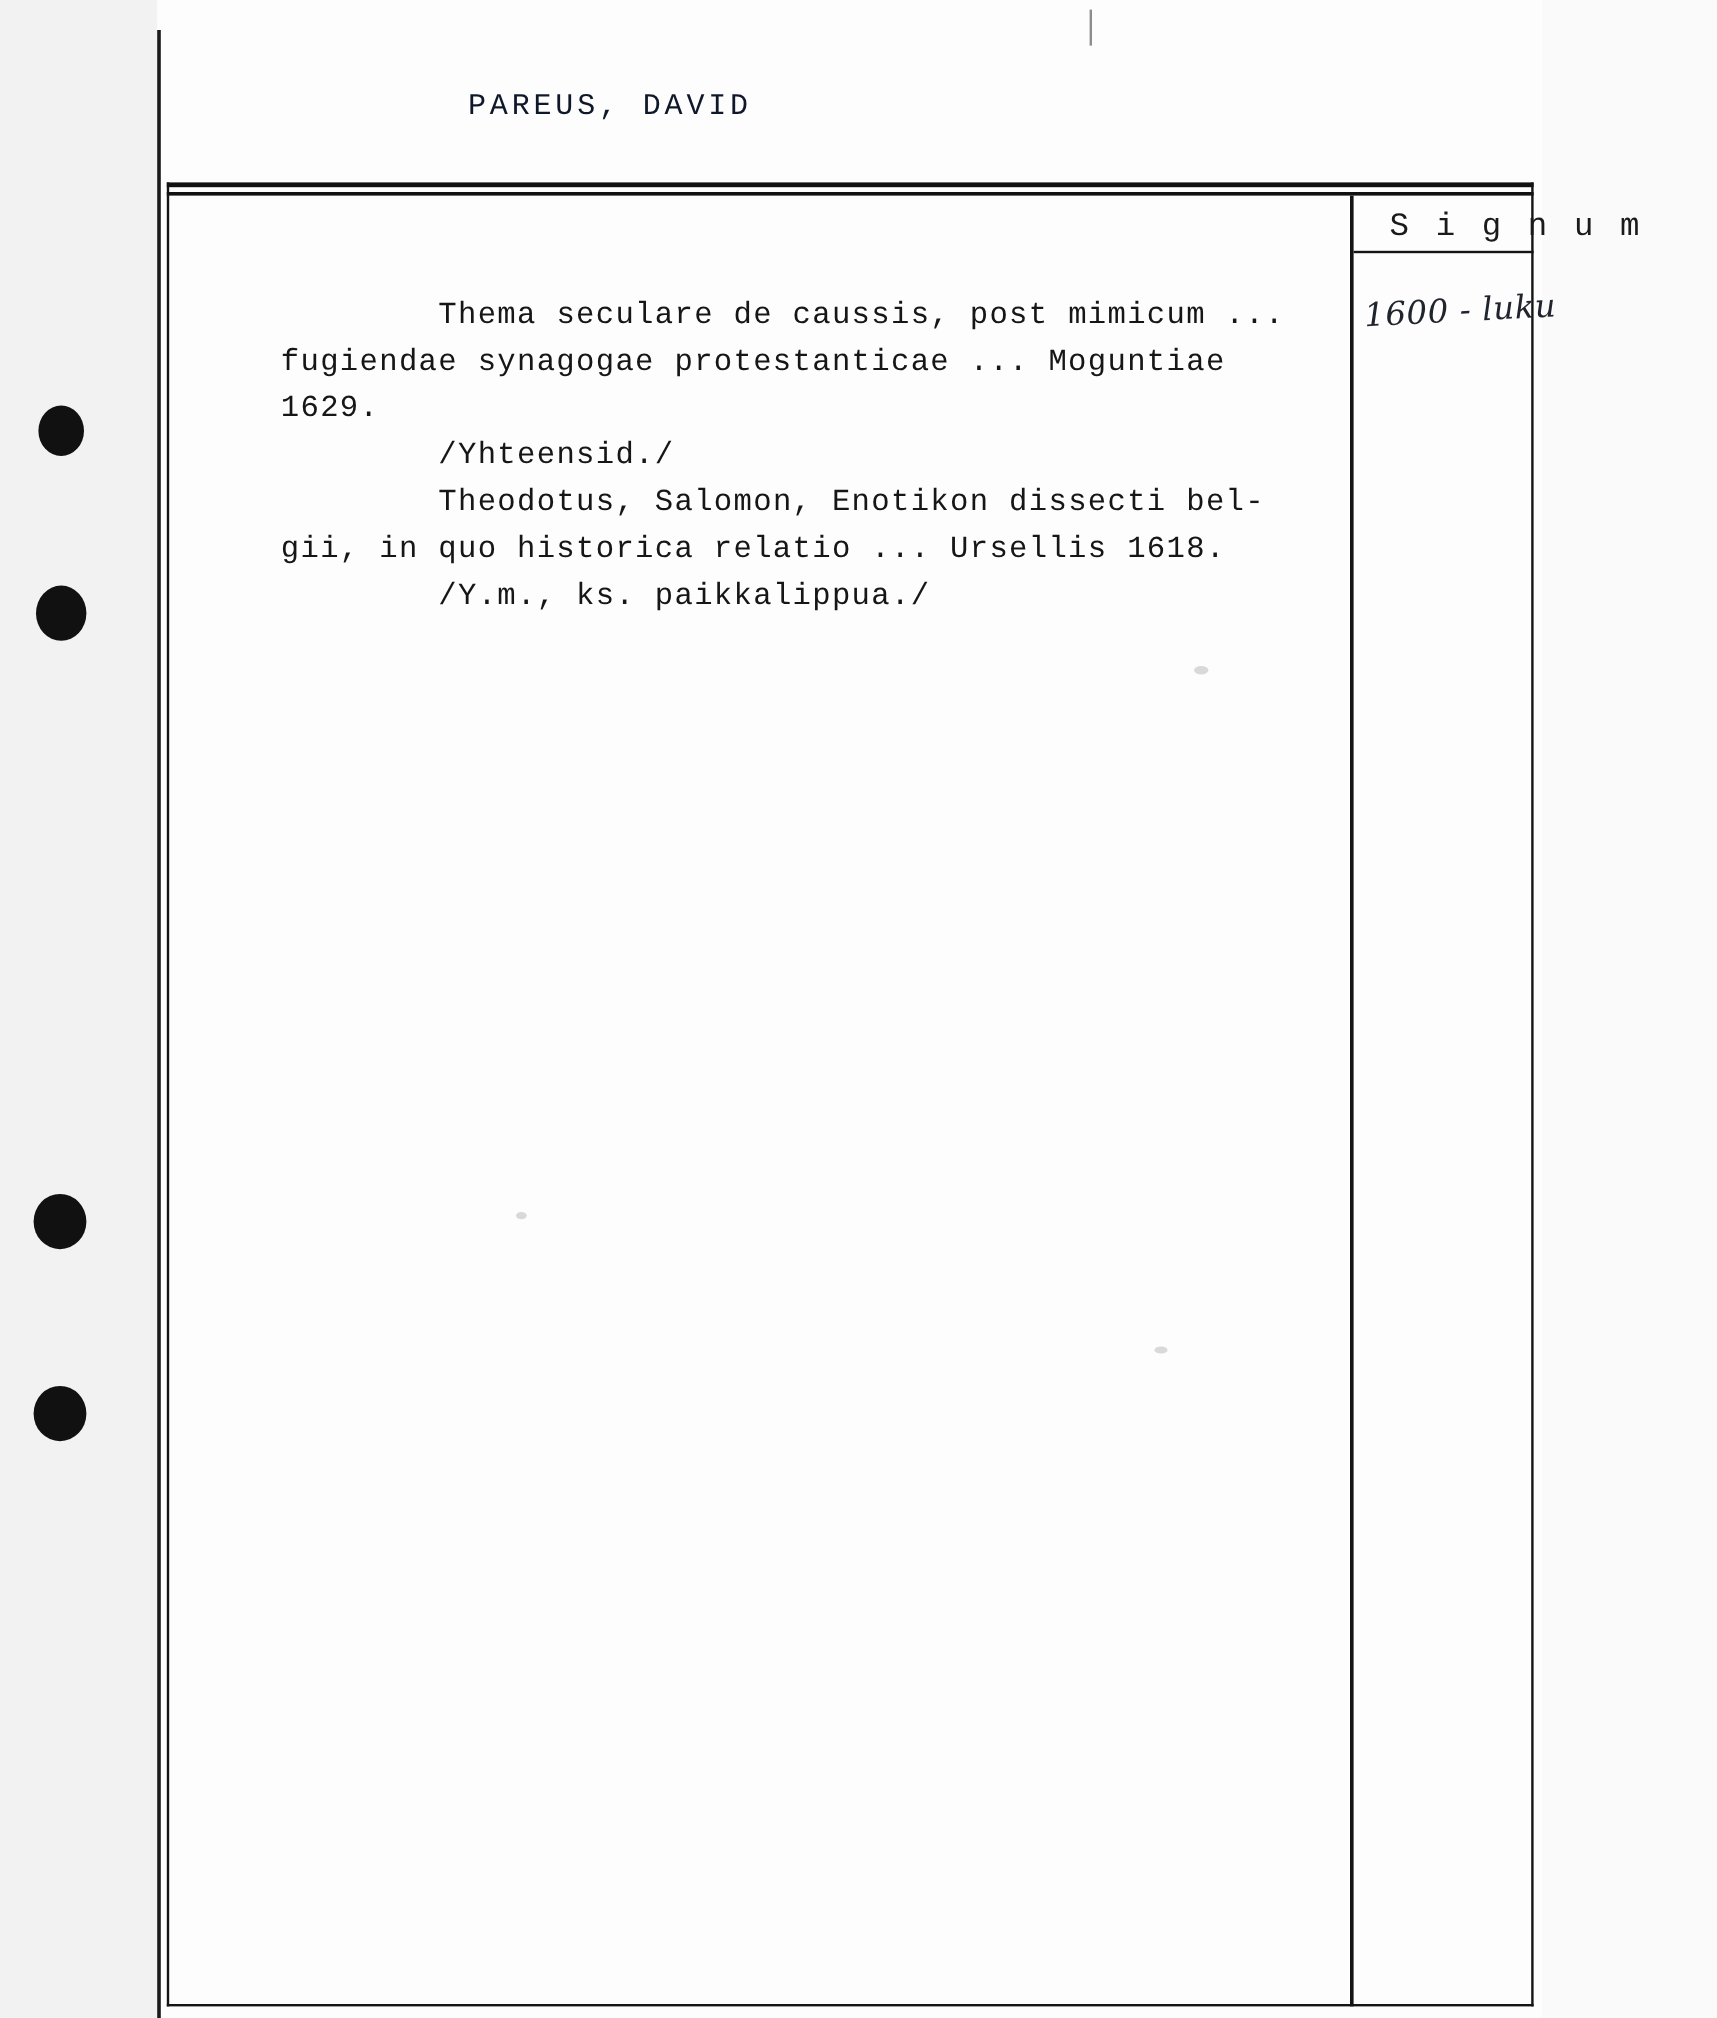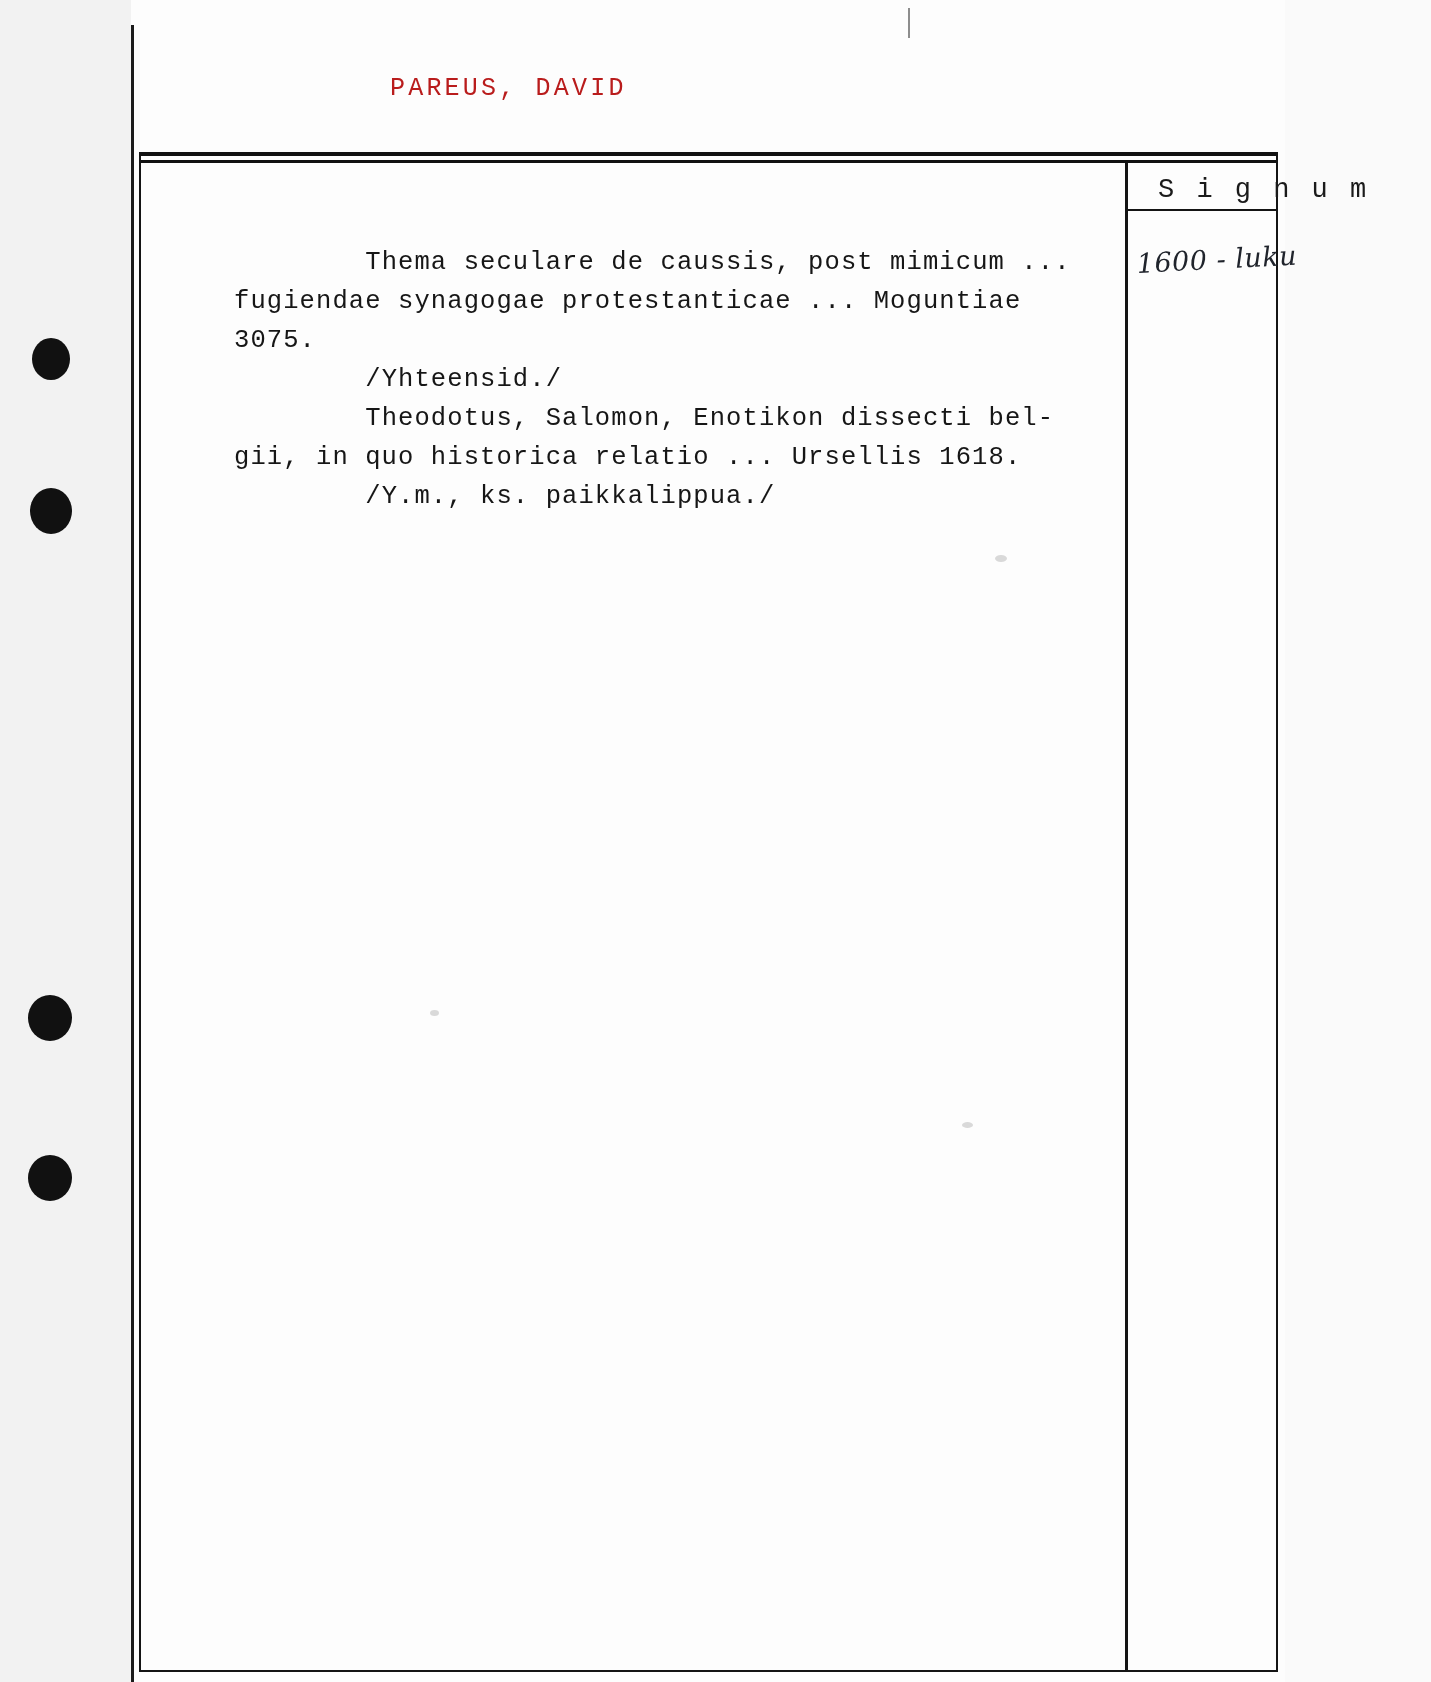--- a/index.html
+++ b/index.html
@@ -69,21 +69,21 @@
     background: #8d8d8d;
   }
 
   
   #header-author {
     position: absolute;
     left: 390px;
     top: 74px;
     font-size: 25px;
     letter-spacing: 3.2px;
-    color: #b91c1c;
+    color: #0f172a;
     white-space: pre;
   }
 
   
   #table-frame {
     position: absolute;
     left: 139px;
     top: 152px;
     width: 1139px;
     height: 1520px;
@@ -195,21 +195,21 @@
   <div id="table-top-double-a"></div>
   <div id="table-top-double-b"></div>
   <div id="table-frame"></div>
   <div id="signum-divider"></div>
   <div id="signum-header-rule"></div>
 
   <div id="signum-header">S i g n u m</div>
 
   <div id="entry-text">        Thema seculare de caussis, post mimicum ...
 fugiendae synagogae protestanticae ... Moguntiae
-3075.
+1629.
         /Yhteensid./
         Theodotus, Salomon, Enotikon dissecti bel-
 gii, in quo historica relatio ... Ursellis 1618.
         /Y.m., ks. paikkalippua./</div>
 
   <div id="signum-value">1600 - luku</div>
 
   <div class="speck" style="left:995px; top:555px; width:12px; height:7px;"></div>
   <div class="speck" style="left:430px; top:1010px; width:9px; height:6px;"></div>
   <div class="speck" style="left:962px; top:1122px; width:11px; height:6px;"></div>

